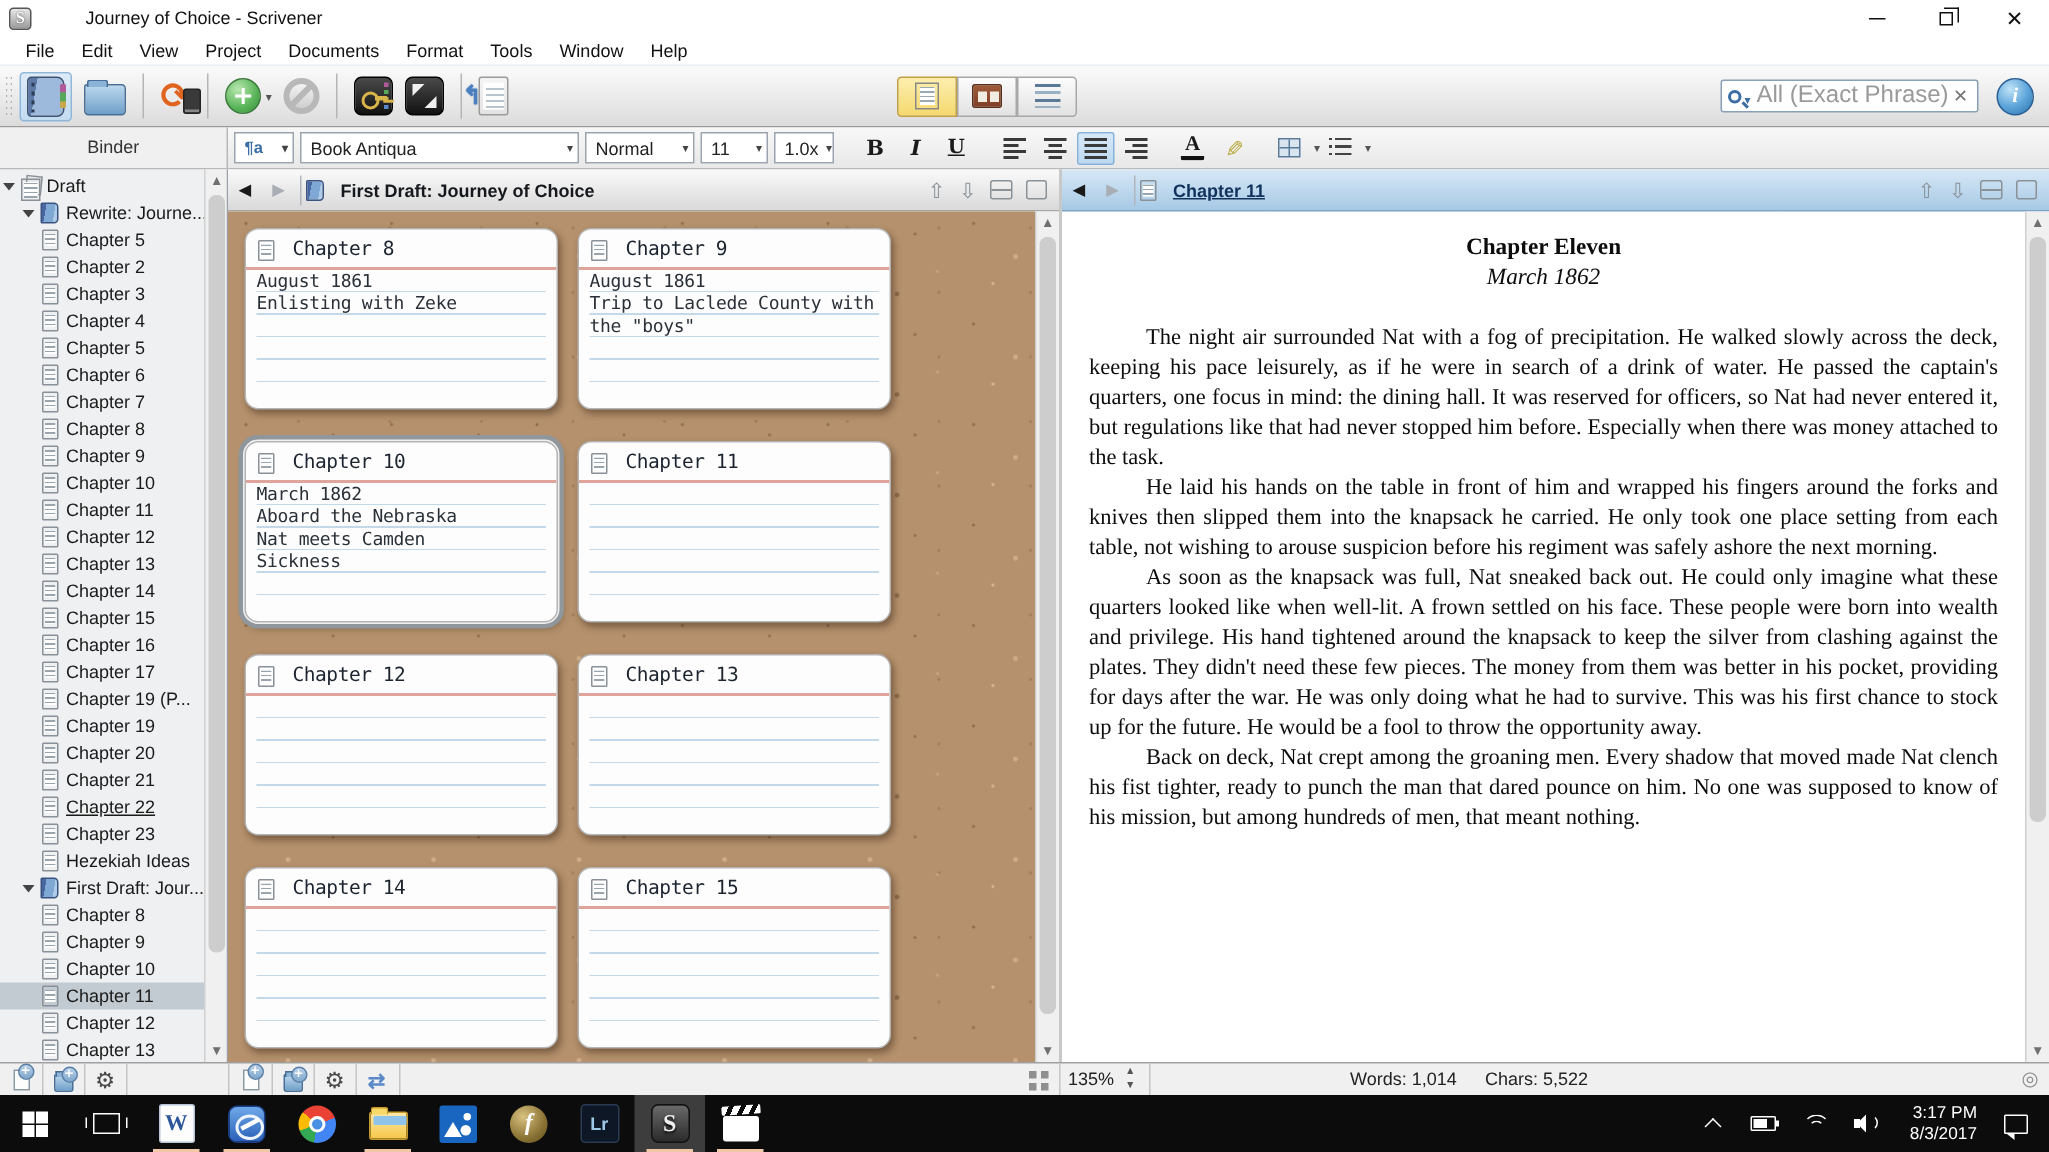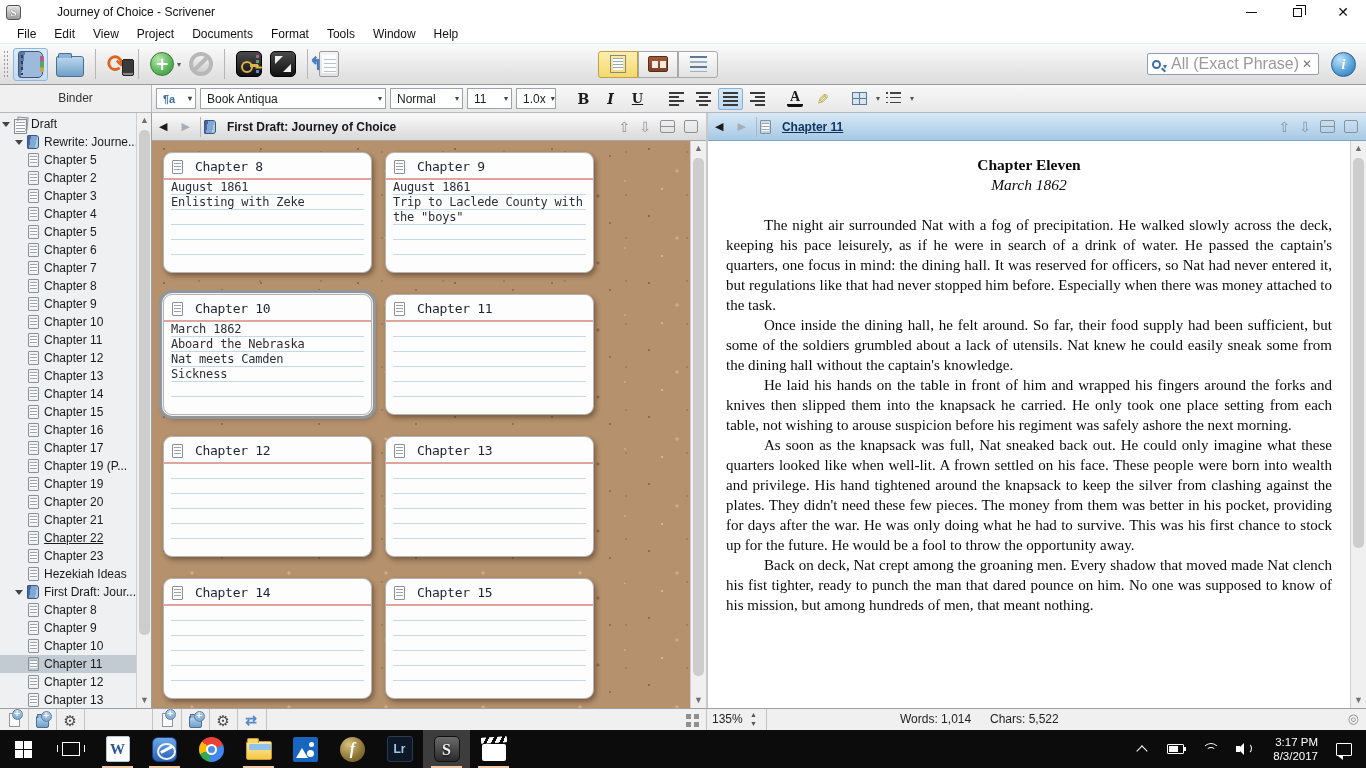--- a/index.html
+++ b/index.html
@@ -666,21 +666,20 @@
           <span>⇩</span>
           <span class="ic-split"></span>
           <span class="ic-nosplit"></span>
         </span>
       </div>
       <div class="edit-body">
         <div class="doc-title">Chapter Eleven</div>
         <div class="doc-subtitle">March 1862</div>
         <div id="paras">
             <p>The night air surrounded Nat with a fog of precipitation. He walked slowly across the deck, keeping his pace leisurely, as if he were in search of a drink of water. He passed the captain's quarters, one focus in mind: the dining hall. It was reserved for officers, so Nat had never entered it, but regulations like that had never stopped him before. Especially when there was money attached to the task.</p>
-            <p>Once inside the dining hall, he felt around. So far, their food supply had been sufficient, but some of the soldiers grumbled about a lack of utensils. Nat knew he could easily sneak some from the dining hall without the captain's knowledge.</p>
             <p>He laid his hands on the table in front of him and wrapped his fingers around the forks and knives then slipped them into the knapsack he carried. He only took one place setting from each table, not wishing to arouse suspicion before his regiment was safely ashore the next morning.</p>
             <p>As soon as the knapsack was full, Nat sneaked back out. He could only imagine what these quarters looked like when well-lit. A frown settled on his face. These people were born into wealth and privilege. His hand tightened around the knapsack to keep the silver from clashing against the plates. They didn't need these few pieces. The money from them was better in his pocket, providing for days after the war. He was only doing what he had to survive. This was his first chance to stock up for the future. He would be a fool to throw the opportunity away.</p>
             <p>Back on deck, Nat crept among the groaning men. Every shadow that moved made Nat clench his fist tighter, ready to punch the man that dared pounce on him. No one was supposed to know of his mission, but among hundreds of men, that meant nothing.</p>
           </div>
       </div>
       <div class="escroll">
         <div class="scroll-arrow" style="top:0">▲</div>
         <div class="sthumb" style="top:17px; height:390px"></div>
         <div class="scroll-arrow" style="bottom:0">▼</div>
       </div>

